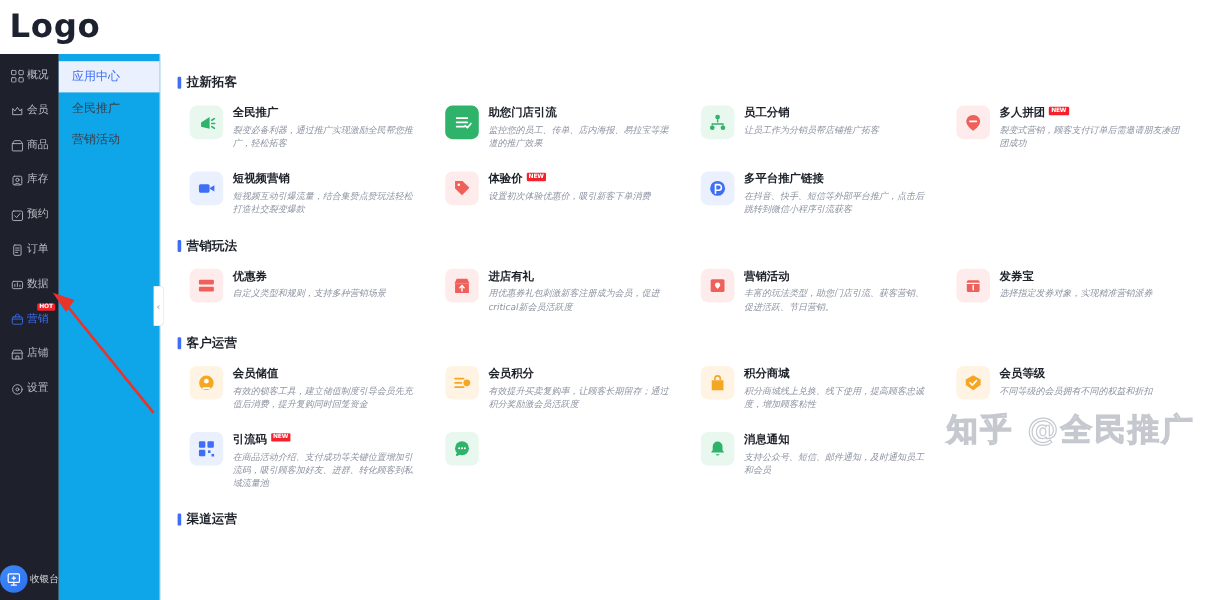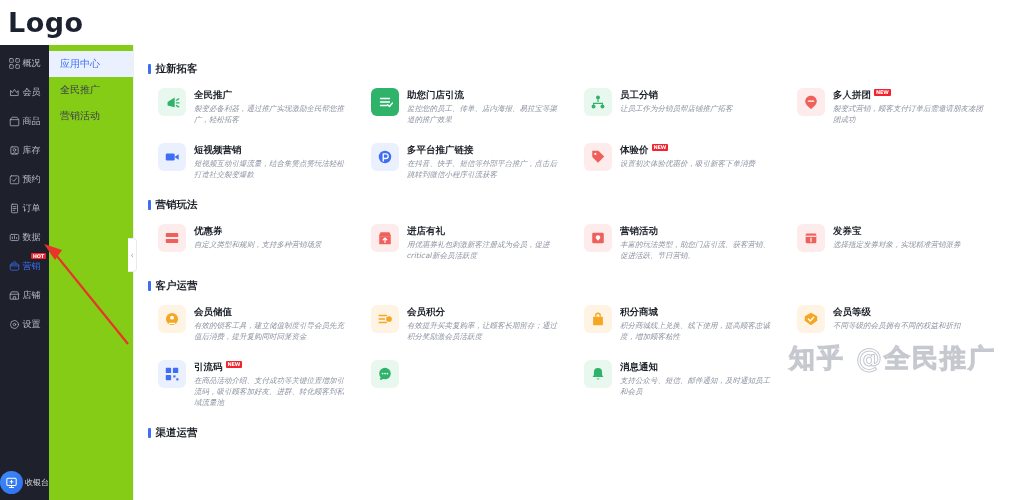--- a/index.html
+++ b/index.html
@@ -52,21 +52,21 @@
   .cashier-circle {
     width: 23px; height: 23px; border-radius: 50%;
     background: linear-gradient(135deg, #3d8bf5, #2f6ef0);
     display: flex; align-items: center; justify-content: center; color: #fff;
   }
   .cashier-label { font-size: 8px; color: #d6d8dd; }
 
   
   .subnav {
     position: absolute; left: 49px; top: 45px; width: 85px; height: 455px;
-    background: #84cc16; border-right: 1px solid #eceef2; padding-top: 6px;
+    background: #0ea5e9; border-right: 1px solid #eceef2; padding-top: 6px;
   }
   .subnav-item {
     height: 26px; display: flex; align-items: center; padding-left: 11px;
     font-size: 10px; color: #3a3f4b; cursor: pointer;
   }
   .subnav-item.active { background: #eaf0fe; color: #3d6ef5; }
 
   
   .collapse-handle {
     position: absolute; left: 128px; top: 238px; width: 9px; height: 34px;
@@ -334,46 +334,46 @@
               </svg>
             </div>
             <div class="card-body">
               <div class="card-title-row">
                 <span class="card-title">短视频营销</span>
               </div>
               <div class="card-desc">短视频互动引爆流量，结合集赞点赞玩法轻松打造社交裂变爆款</div>
             </div>
           </div>
           <div class="card">
+            <div class="card-icon ic-red">
+              <svg viewBox="0 0 18 18" width="16" height="16">
+                <path d="M9.5 2 L16 8.5 L9 15.5 L2.5 9 L2.5 2 Z" fill="currentColor"></path>
+                <circle cx="6" cy="5.5" r="1.2" fill="#fff"></circle>
+              </svg>
+            </div>
+            <div class="card-body">
+              <div class="card-title-row">
+                <span class="card-title">体验价</span>
+                <span class="tag">NEW</span>
+              </div>
+              <div class="card-desc">设置初次体验优惠价，吸引新客下单消费</div>
+            </div>
+          </div>
+          <div class="card">
             <div class="card-icon ic-blue">
               <svg viewBox="0 0 18 18" width="16" height="16">
                 <circle cx="9" cy="9" r="7" fill="currentColor"></circle>
                 <path d="M7 5.5 v8 M7 5.5 h3 a2.6 2.6 0 0 1 0 5.2 h-3" stroke="#fff" stroke-width="1.5" fill="none" stroke-linecap="round"></path>
               </svg>
             </div>
             <div class="card-body">
               <div class="card-title-row">
                 <span class="card-title">多平台推广链接</span>
               </div>
               <div class="card-desc">在抖音、快手、短信等外部平台推广，点击后跳转到微信小程序引流获客</div>
-            </div>
-          </div>
-          <div class="card">
-            <div class="card-icon ic-red">
-              <svg viewBox="0 0 18 18" width="16" height="16">
-                <path d="M9.5 2 L16 8.5 L9 15.5 L2.5 9 L2.5 2 Z" fill="currentColor"></path>
-                <circle cx="6" cy="5.5" r="1.2" fill="#fff"></circle>
-              </svg>
-            </div>
-            <div class="card-body">
-              <div class="card-title-row">
-                <span class="card-title">体验价</span>
-                <span class="tag">NEW</span>
-              </div>
-              <div class="card-desc">设置初次体验优惠价，吸引新客下单消费</div>
             </div>
           </div>
         </div>
       </div>
       <div class="section">
         <div class="section-title">
           <span>营销玩法</span>
         </div>
         <div class="cards">
           <div class="card">

